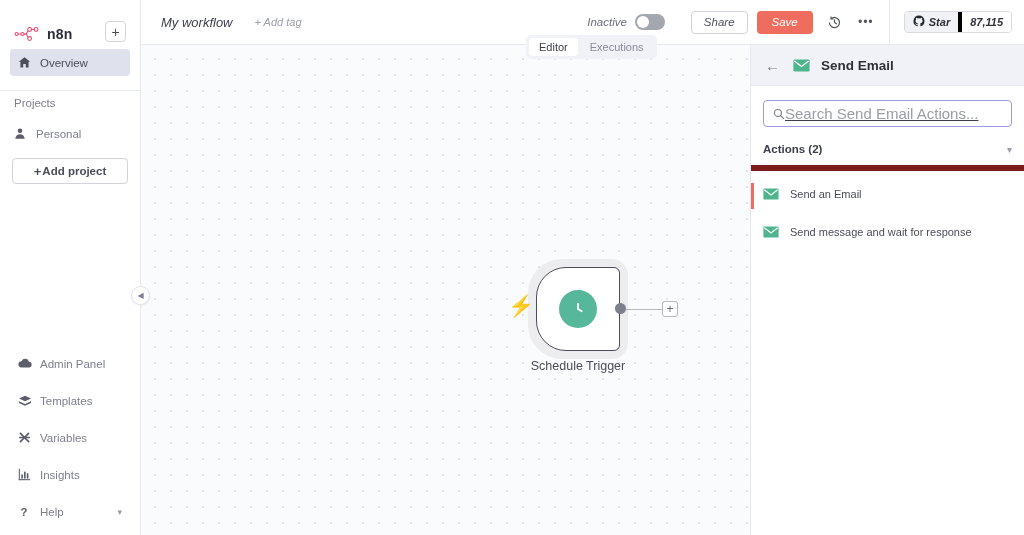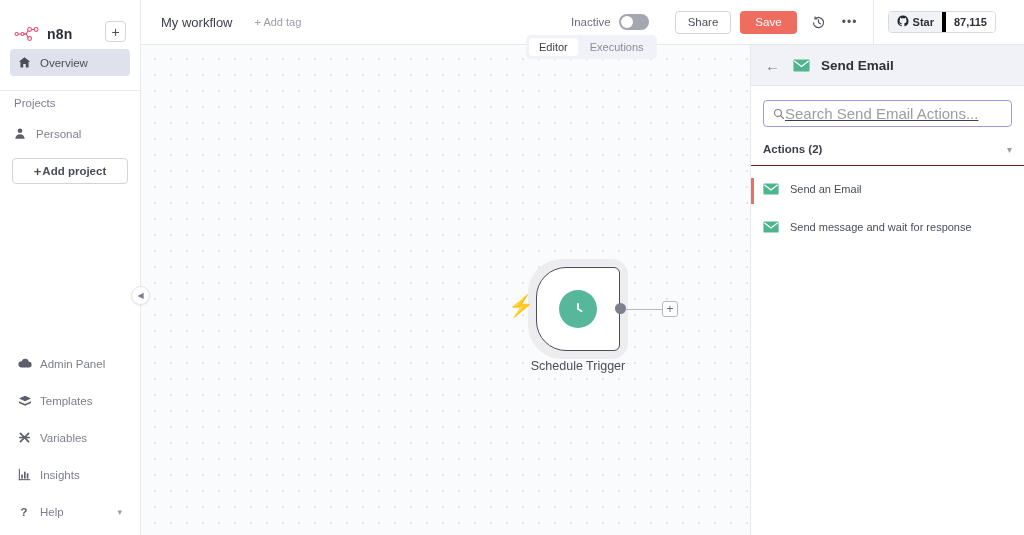--- a/index.html
+++ b/index.html
@@ -86,22 +86,23 @@
   }
 
   
   #main { position: relative; flex: 1; height: 535px; }
 
   #topbar {
     position: relative;
     height: 45px; background: #fff;
     border-bottom: 1px solid #e8e9ed;
     display: flex; align-items: center;
-    padding: 0 16px 0 20px;
+    padding: 0 0 0 20px;
     z-index: 20;
+    font-style: italic;
   }
   .wf-title { font-size: 13px; color: #3c3e49; }
   .add-tag { font-size: 11px; color: #9b9da8; margin-left: 22px; }
   .tb-right { margin-left: auto; display: flex; align-items: center; height: 100%; }
   .active-label { font-size: 11.5px; color: #6b6d7a; }
   .toggle {
     width: 30px; height: 16px; border-radius: 9px;
     background: #a4a6b0; margin-left: 8px;
     position: relative;
   }
@@ -243,21 +244,21 @@
   .search-box .mag { color: #7d7f8c; display: flex; }
   .search-input {
     border: none; outline: none; background: transparent;
     font-size: 15px; color: #3c3e49;
     font-family: "Liberation Sans", sans-serif; width: 100%; text-decoration: underline;
   }
   .search-input::placeholder { color: #9b9da8; }
   .actions-hdr {
     display: flex; align-items: center;
     padding: 16px 12px 10px 12px;
-    border-bottom: 1px solid #7f1d1d;
+    border-bottom: 6px solid #7f1d1d;
   }
   .actions-hdr .t { font-size: 11.5px; font-weight: bold; color: #3c3e49; }
   .actions-hdr .c { margin-left: auto; color: #9b9da8; font-size: 10px; }
   .action-list { position: relative; padding-top: 10px; }
   .accent-bar {
     position: absolute; left: 0; top: 12px;
     width: 3px; height: 26px; background: #ef6d5e;
   }
   .action-item {
     display: flex; align-items: center;

